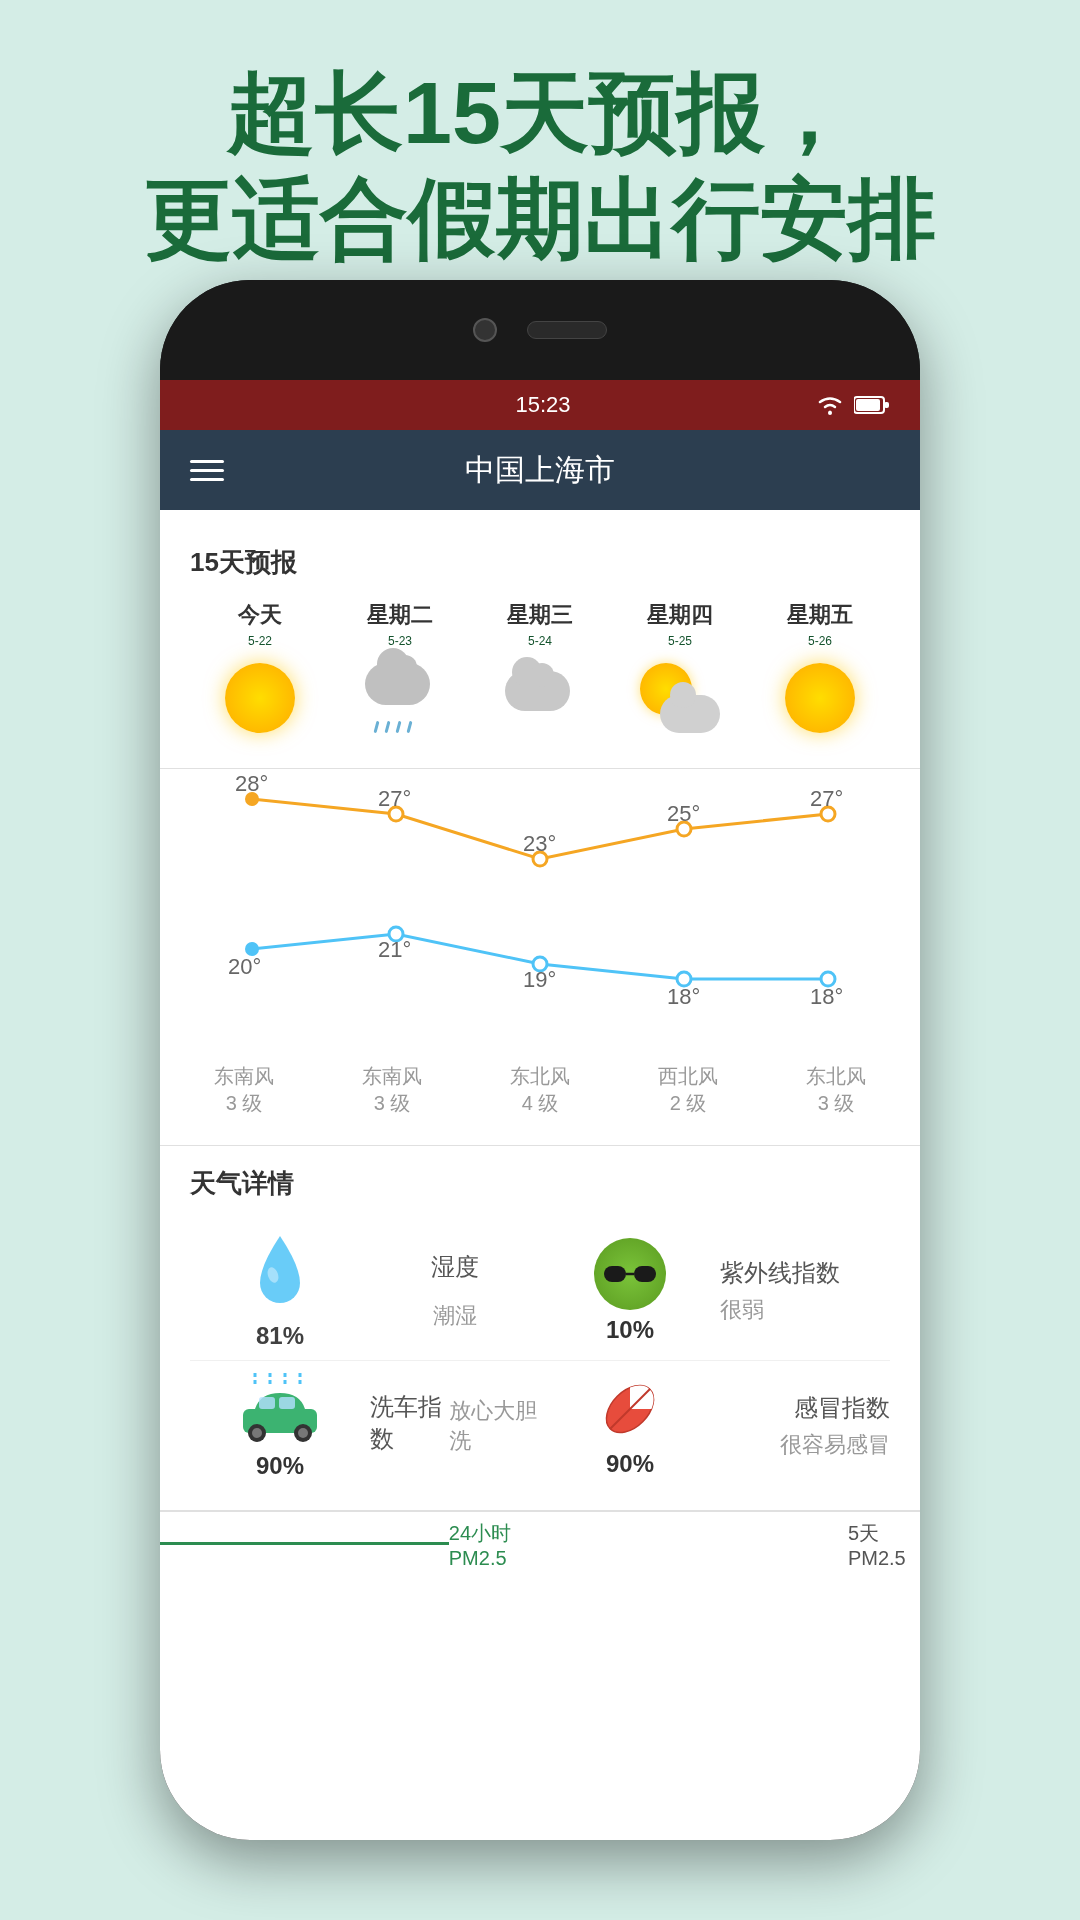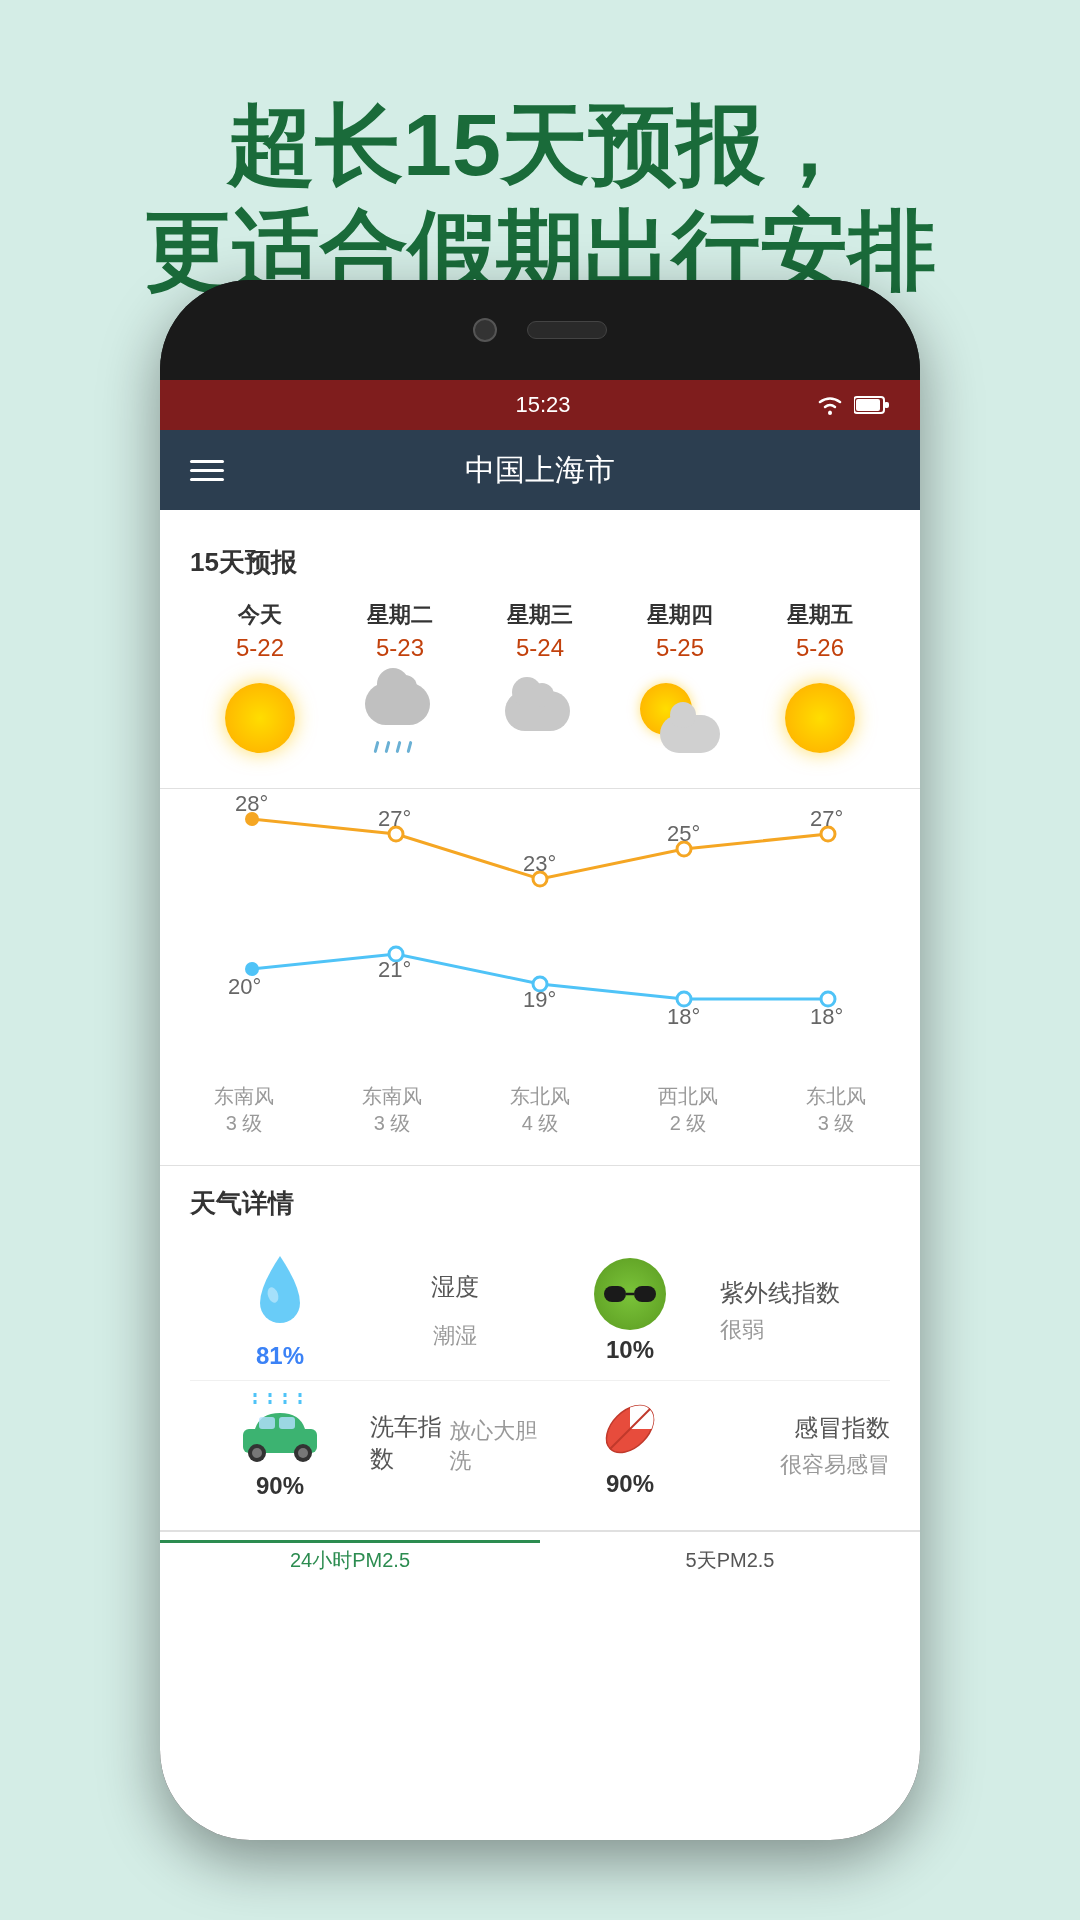--- a/index.html
+++ b/index.html
@@ -8,21 +8,21 @@
       height: 1920px;
       background-color: #d4ede6;
       font-family: 'PingFang SC', 'Microsoft YaHei', sans-serif;
       overflow: hidden;
       position: relative;
     }
 
     
     .page-header {
       text-align: center;
-      padding: 92px 40px 40px;
+      padding: 60px 40px 40px;
       color: #1a6b3a;
     }
     .page-header h1 {
       font-size: 88px;
       font-weight: bold;
       line-height: 1.2;
     }
 
     
     .phone-shell {
@@ -142,23 +142,23 @@
       align-items: center;
       width: 130px;
     }
     .day-name {
       font-size: 22px;
       color: #333;
       font-weight: bold;
       margin-bottom: 4px;
     }
     .day-date {
-      font-size: 24px;
-      color: #c2410c;
-      margin-bottom: 16px;
+      font-size: 12px;
+      color: #14532d;
+      margin-bottom: 10px;
     }
 
     
     .weather-icon {
       width: 80px;
       height: 80px;
       display: flex;
       align-items: center;
       justify-content: center;
       font-size: 64px;
@@ -294,21 +294,20 @@
     }
 
     
     .chart-svg {
       width: 100%;
       height: 280px;
     }
     .bottom-tab {
       flex: 1;
       display: flex;
-      flex-direction: column;
       align-items: center;
       justify-content: center;
       height: 100%;
       cursor: pointer;
       font-size: 20px;
       color: #555;
       padding: 8px 0;
     }
     .bottom-tab.active-tab {
       color: #2c8c50;
@@ -496,21 +495,21 @@
       <div class="details-section">
         <div class="details-title">天气详情</div>
 
         <div style="display:flex; align-items:center; padding: 10px 0; border-bottom:1px solid #f0f0f0;">
 
           <div style="display:flex;flex-direction:column;align-items:center;width:180px;">
             <svg width="70" height="85" viewBox="0 0 70 85">
               <path d="M35 5 Q55 35 55 52 A20 20 0 0 1 15 52 Q15 35 35 5Z" fill="#4fc3f7" opacity="0.85"></path>
               <ellipse cx="28" cy="44" rx="5" ry="8" fill="white" opacity="0.4" transform="rotate(-20,28,44)"></ellipse>
             </svg>
-            <div style="font-size:24px;color:#3b82f6;font-weight:bold;margin-top:6px;">81%</div>
+            <div style="font-size:24px;color:#404040;font-weight:bold;margin-top:6px;">81%</div>
           </div>
 
           <div style="display:flex;flex-direction:column;align-items:center;flex:1;gap:12px;">
             <div style="font-size:24px;color:#555;margin-bottom:6px;">湿度</div>
             <div style="font-size:22px;color:#999;">潮湿</div>
           </div>
 
           <div style="display:flex;flex-direction:column;align-items:center;width:180px;">
 
             <div style="width:72px;height:72px;background:radial-gradient(circle,#7bc43a,#5a9a20);border-radius:50%;display:flex;align-items:center;justify-content:center;position:relative;">

